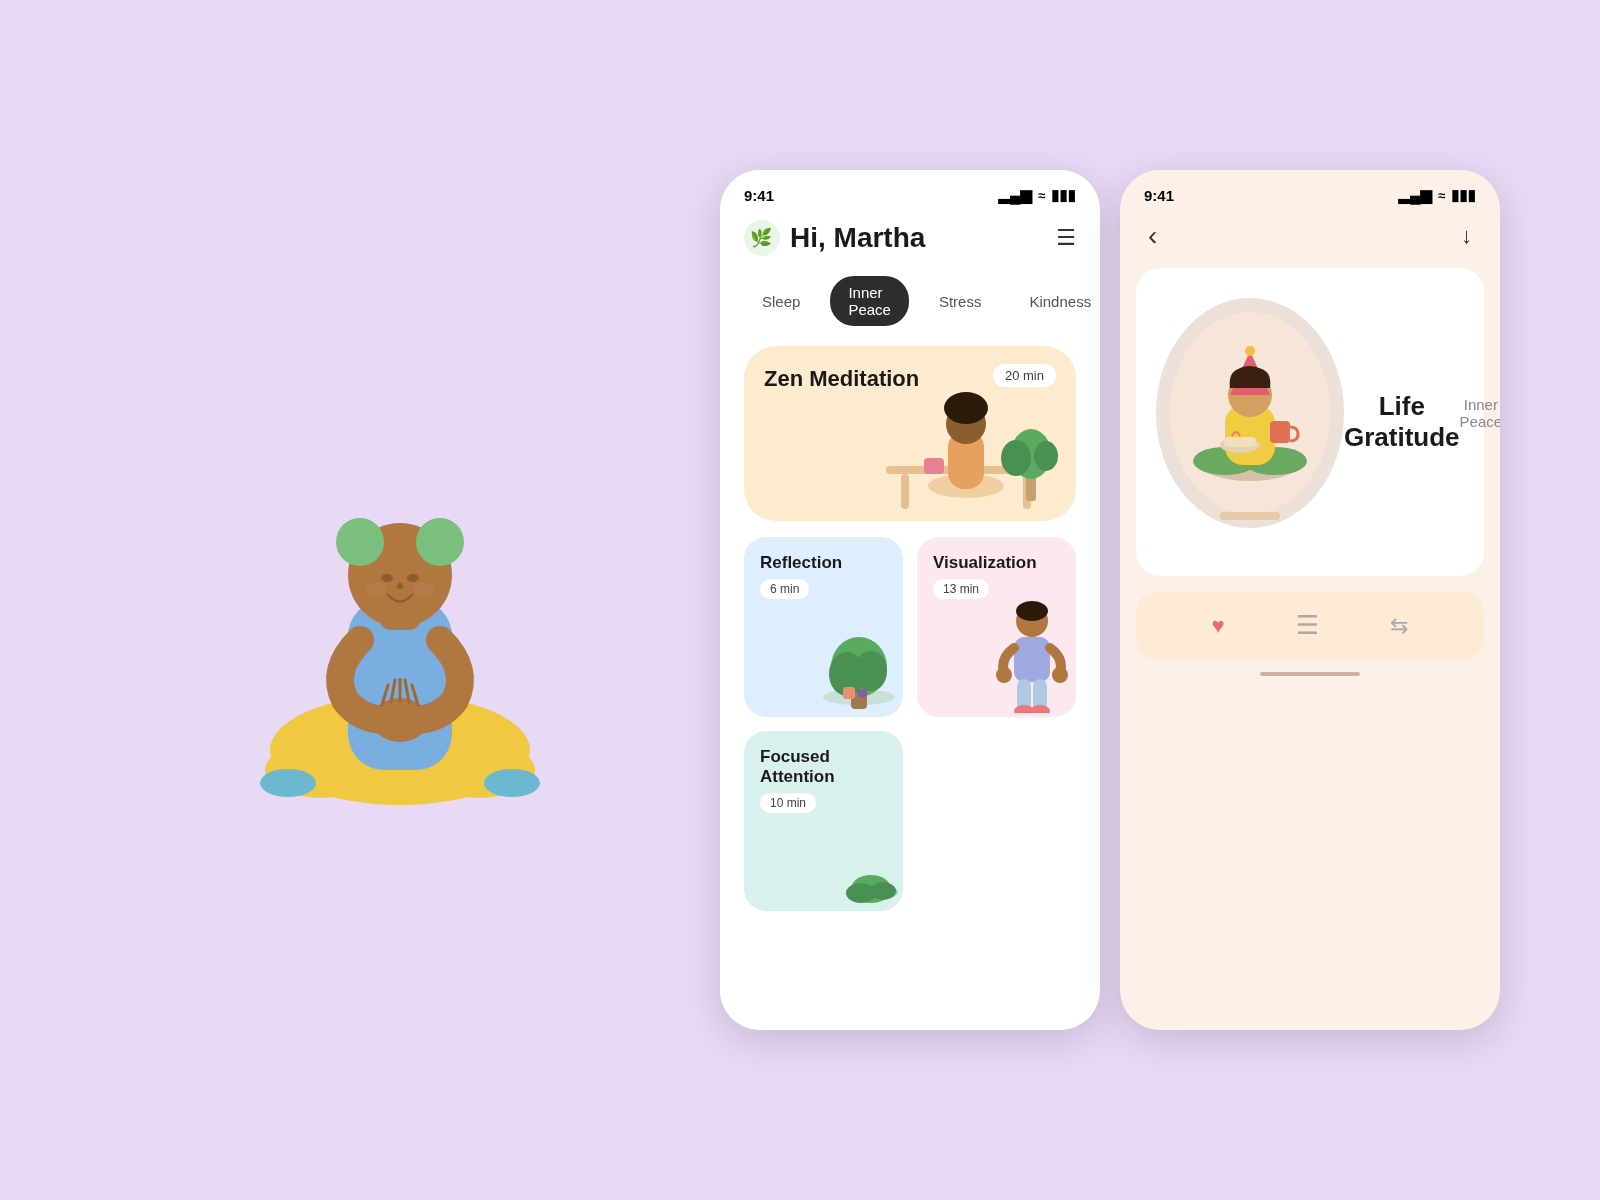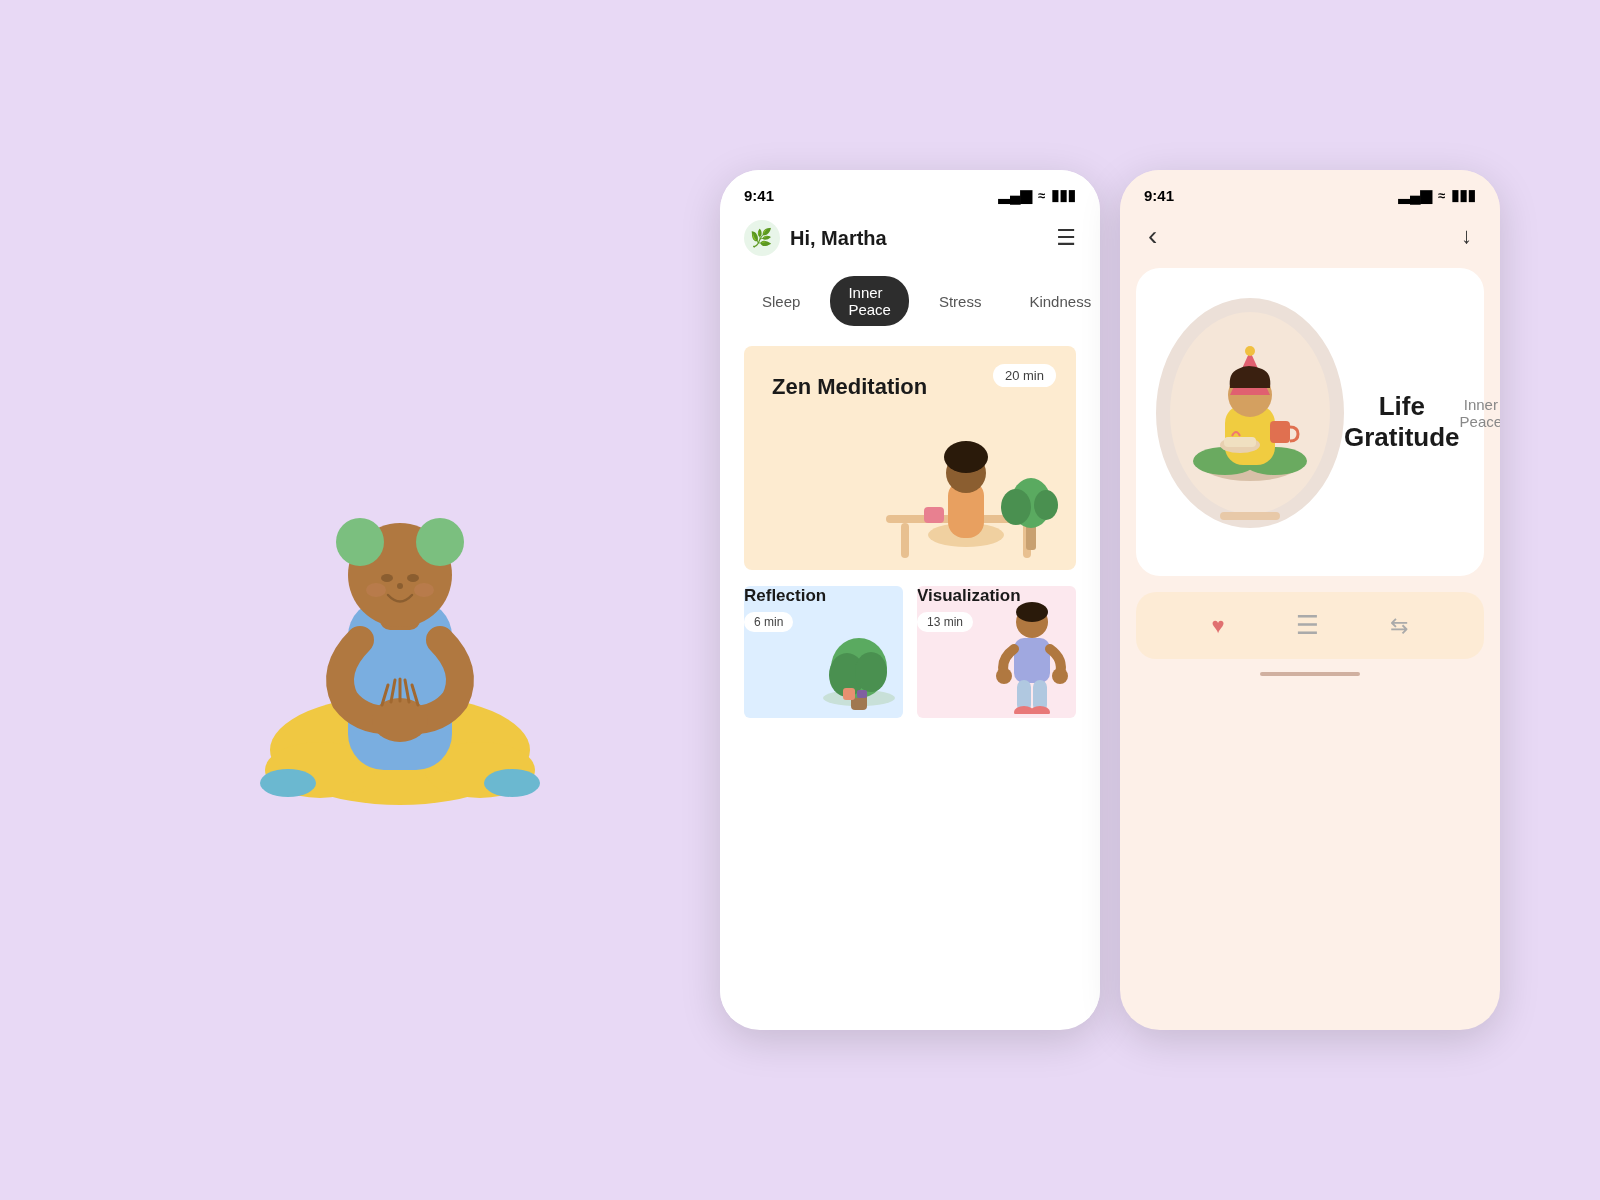--- a/index.html
+++ b/index.html
@@ -103,21 +103,21 @@
       height: 36px;
       background: #e8f5e9;
       border-radius: 50%;
       display: flex;
       align-items: center;
       justify-content: center;
       font-size: 18px;
     }
 
     .greeting {
-      font-size: 20px;
+      font-size: 28px;
       font-weight: 700;
       color: #1a1a1a;
     }
 
     .menu-icon {
       font-size: 22px;
       color: #333;
       cursor: pointer;
     }
 
@@ -139,25 +139,25 @@
 
     .tab.active {
       background: #2d2d2d;
       color: #fff;
       font-weight: 500;
     }
 
     
     .featured-card {
       background: #fdebd0;
-      border-radius: 8px;
-      padding: 28px;
+      border-radius: 32px;
+      padding: 20px;
       margin-bottom: 16px;
       position: relative;
-      height: 224px;
+      height: 175px;
       overflow: hidden;
     }
 
     .featured-title {
       font-size: 22px;
       font-weight: 700;
       color: #1a1a1a;
       margin-bottom: 4px;
     }
 
@@ -174,24 +174,25 @@
     }
 
     
     .cards-grid {
       display: grid;
       grid-template-columns: 1fr 1fr;
       gap: 14px;
     }
 
     .card {
-      border-radius: 6px;
+      border-radius: 22px;
+      padding: 16px;
       position: relative;
       overflow: hidden;
-      height: 132px;
+      height: 180px;
     }
 
     .card-blue { background: #ddeeff; }
     .card-pink { background: #fce8ee; }
     .card-yellow { background: #fdf3d0; }
     .card-teal { background: #d8f0ee; }
 
     .card-title {
       font-size: 17px;
       font-weight: 700;
@@ -502,20 +503,32 @@
                 <path d="M22 55 Q8 65 12 80" stroke="#b07840" stroke-width="10" fill="none" stroke-linecap="round"></path>
                 <path d="M58 55 Q72 65 68 80" stroke="#b07840" stroke-width="10" fill="none" stroke-linecap="round"></path>
 
                 <circle cx="12" cy="82" r="8" fill="#b07840"></circle>
                 <circle cx="68" cy="82" r="8" fill="#b07840"></circle>
               </svg>
             </div>
           </div>
 
 
+          <div class="card card-teal">
+            <div class="card-title">Focused Attention</div>
+            <span class="card-duration">10 min</span>
+            <div style="position:absolute;bottom:0;right:0;">
+              <svg width="70" height="90" viewBox="0 0 70 90" xmlns="http://www.w3.org/2000/svg">
+                <ellipse cx="40" cy="75" rx="25" ry="8" fill="#5aaa70" opacity="0.5"></ellipse>
+                <ellipse cx="38" cy="72" rx="20" ry="14" fill="#5aaa60"></ellipse>
+                <ellipse cx="28" cy="76" rx="15" ry="10" fill="#4a9050"></ellipse>
+                <ellipse cx="50" cy="74" rx="13" ry="9" fill="#4a9050"></ellipse>
+              </svg>
+            </div>
+          </div>
         </div>
       </div>
     </div>
 
     <div class="phone phone-player">
 
       <div class="status-bar player-status">
         <span>9:41</span>
         <div class="status-icons">
           <span>▂▄▆</span>

